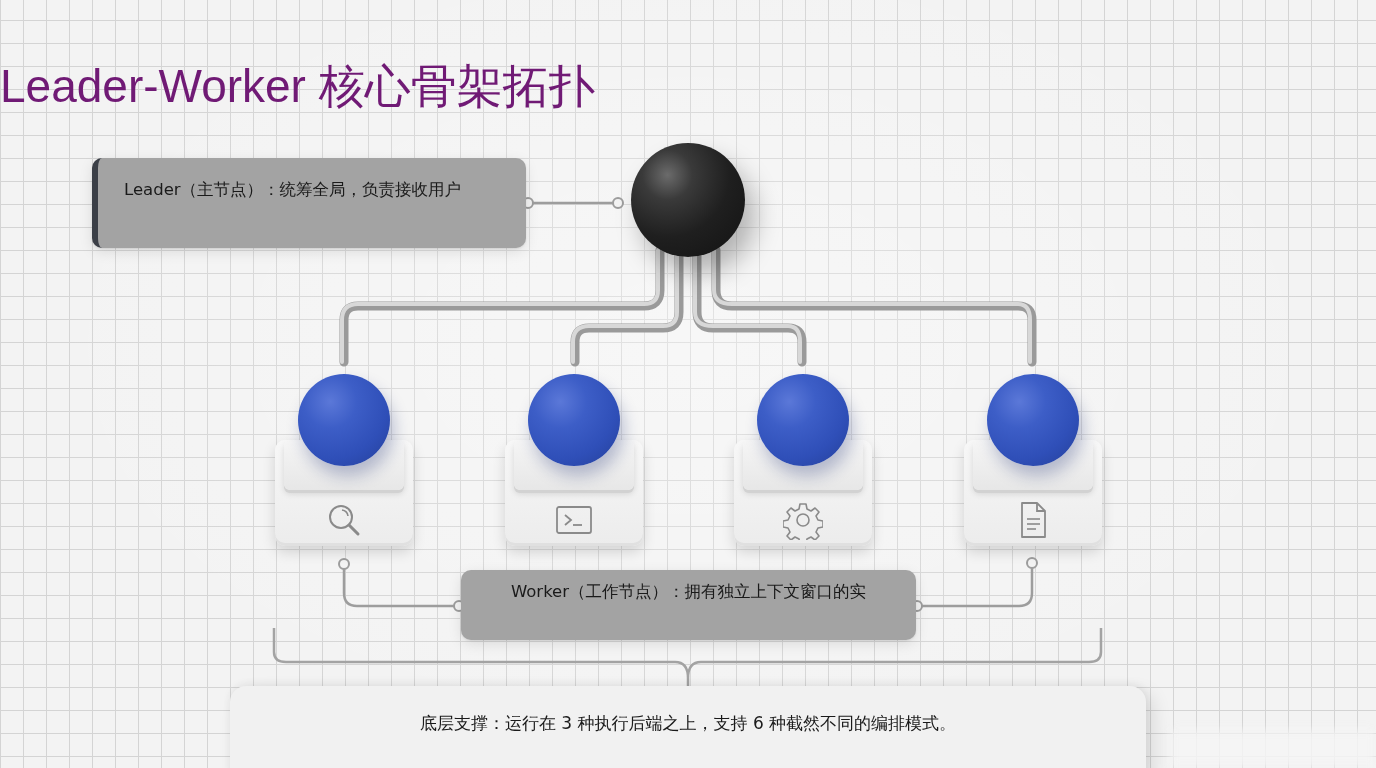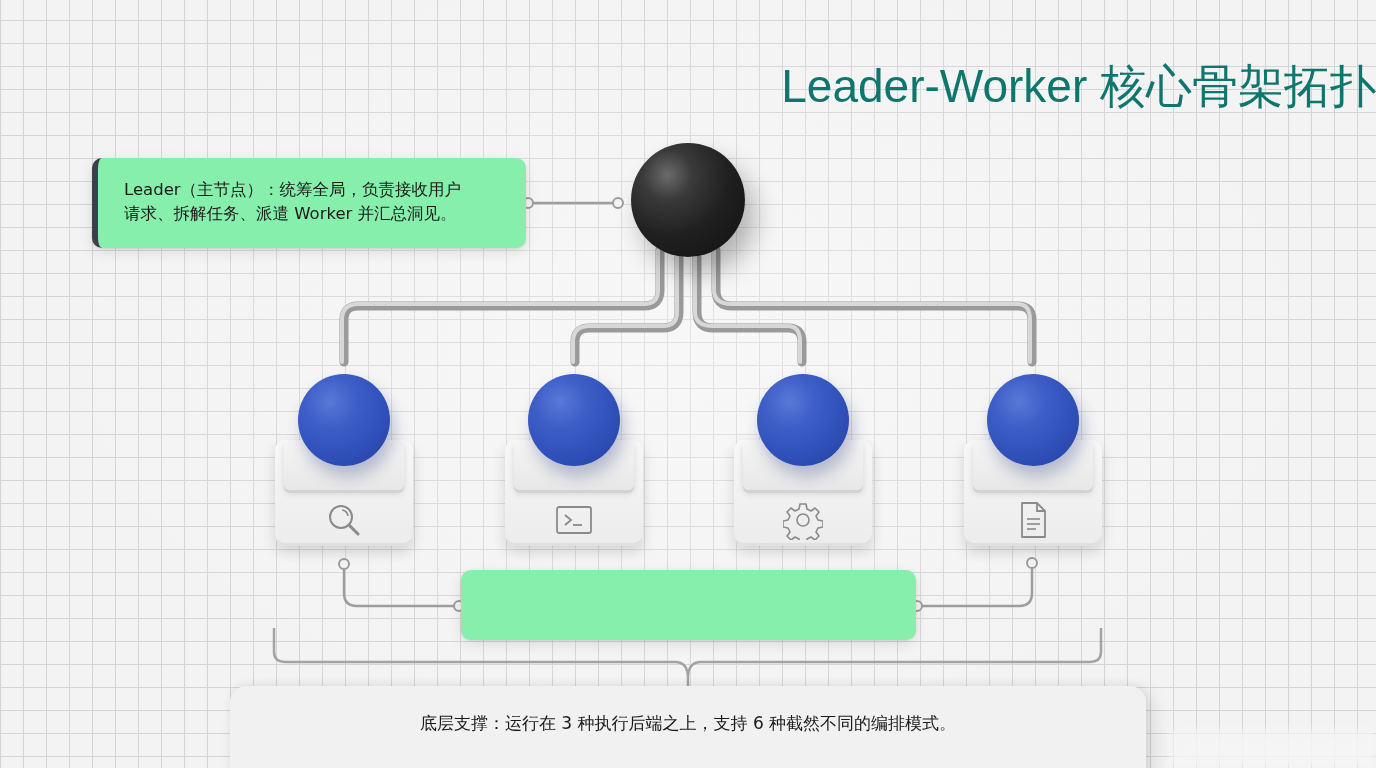--- a/index.html
+++ b/index.html
@@ -12,27 +12,27 @@
     background-size: 23px 23px;
     background-position: 0px -3px;
     font-family: "DejaVu Sans", "Liberation Sans", sans-serif;
     color: #151515;
   }
   .vignette {
     position: absolute; inset: 0; pointer-events: none;
     background: radial-gradient(ellipse at 50% 45%, rgba(255,255,255,0.35) 0%, rgba(255,255,255,0) 70%);
   }
   .title {
-    position: absolute; left: 0; top: 56px; width: 1376px; text-align: right;
-    font-size: 46px; font-weight: normal; letter-spacing: 0px; color: #0f766e;
+    position: absolute; left: 0; top: 56px; width: 1376px; text-align: left;
+    font-size: 46px; font-weight: normal; letter-spacing: 0px; color: #701a75;
     font-family: "Liberation Sans", "DejaVu Sans", sans-serif;
   }
   svg.wires { position: absolute; left: 0; top: 0; }
   .card {
-    position: absolute; background: #86efac; border-radius: 10px;
+    position: absolute; background: #a3a3a3; border-radius: 10px;
     box-shadow: 0 4px 14px rgba(0,0,0,0.10), 0 1px 2px rgba(0,0,0,0.08);
     font-size: 16.5px; line-height: 24px; color: #1a1a1a;
   }
   .card-leader {
     left: 92px; top: 158px; width: 434px; height: 90px;
     border-left: 6px solid #3b3f47; box-sizing: border-box;
     padding: 20px 0 0 26px;
   }
   .card-worker {
     left: 461px; top: 570px; width: 455px; height: 70px;
@@ -120,21 +120,20 @@
   <circle cx="344" cy="564" r="5" fill="#f3f3f3" stroke="#9d9d9d" stroke-width="2"></circle>
   <circle cx="459" cy="606" r="5" fill="#f3f3f3" stroke="#9d9d9d" stroke-width="2"></circle>
   <circle cx="1032" cy="563" r="5" fill="#f3f3f3" stroke="#9d9d9d" stroke-width="2"></circle>
   <circle cx="917" cy="606" r="5" fill="#f3f3f3" stroke="#9d9d9d" stroke-width="2"></circle>
 
   <path fill="none" stroke="#a3a3a3" stroke-width="2.5" d="M274 628 V652 Q274 662 286 662 H675 Q688 662 688 678 V686 M688 678 Q688 662 701 662 H1089 Q1101 662 1101 652 V628"></path>
 </svg>
 
 <div class="card card-leader">
   <div>Leader（主节点）：统筹全局，负责接收用户</div>
-  <div>请求、拆解任务、派遣 Worker 并汇总洞见。</div>
 </div>
 
 <div class="leader-sphere"></div>
 
 <div class="worker" style="left:275px; top:360px;">
   <div class="pedestal"></div>
   <div class="plate" style="top:80px;"></div>
   <div class="sphere" style="top:14px;"></div>
   <div class="icon">
     <svg viewBox="0 0 40 40">
@@ -179,19 +178,20 @@
         <path d="M9 3 H24 L32 11 V37 H9 Z" fill="none" stroke="#8a8a8a" stroke-width="1.8" stroke-linejoin="round"></path>
         <path d="M24 3 V11 H32" fill="none" stroke="#8a8a8a" stroke-width="1.8"></path>
         <line x1="14" y1="19" x2="27" y2="19" stroke="#8a8a8a" stroke-width="1.6"></line>
         <line x1="14" y1="24" x2="27" y2="24" stroke="#8a8a8a" stroke-width="1.6"></line>
         <line x1="14" y1="29" x2="23" y2="29" stroke="#8a8a8a" stroke-width="1.6"></line>
       </svg>
   </div>
 </div>
 
 <div class="card card-worker">
+  <div>Worker（工作节点）：拥有独立上下文窗口的实</div>
 </div>
 
 <div class="card card-base">
   <div>底层支撑：运行在 3 种执行后端之上，支持 6 种截然不同的编排模式。</div>
 </div>
 
 <div class="watermark-blob"></div>
 
 </body></html>

